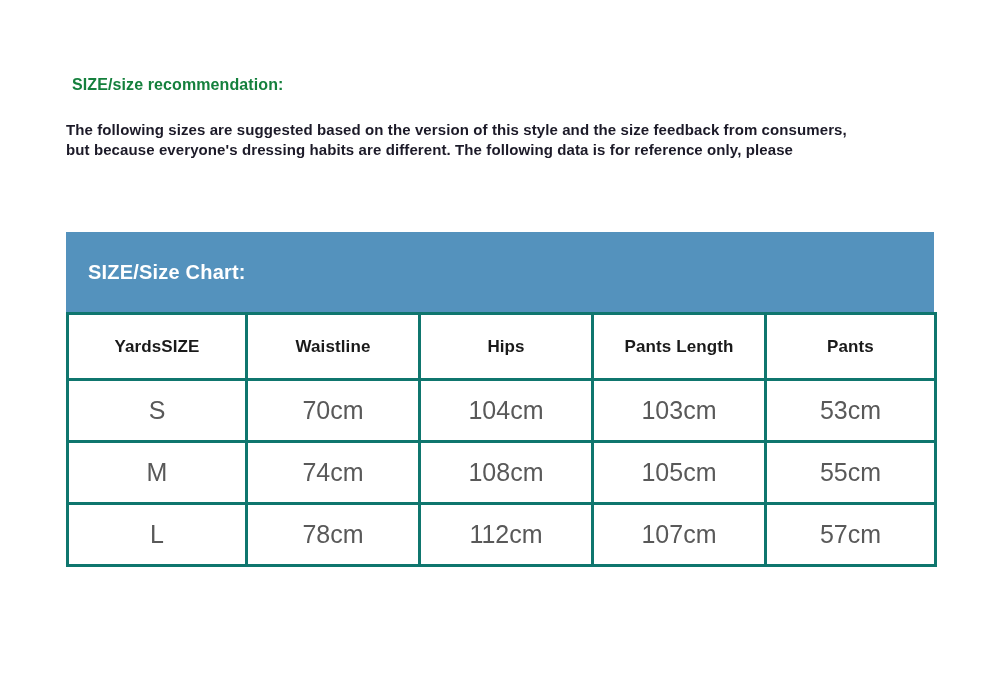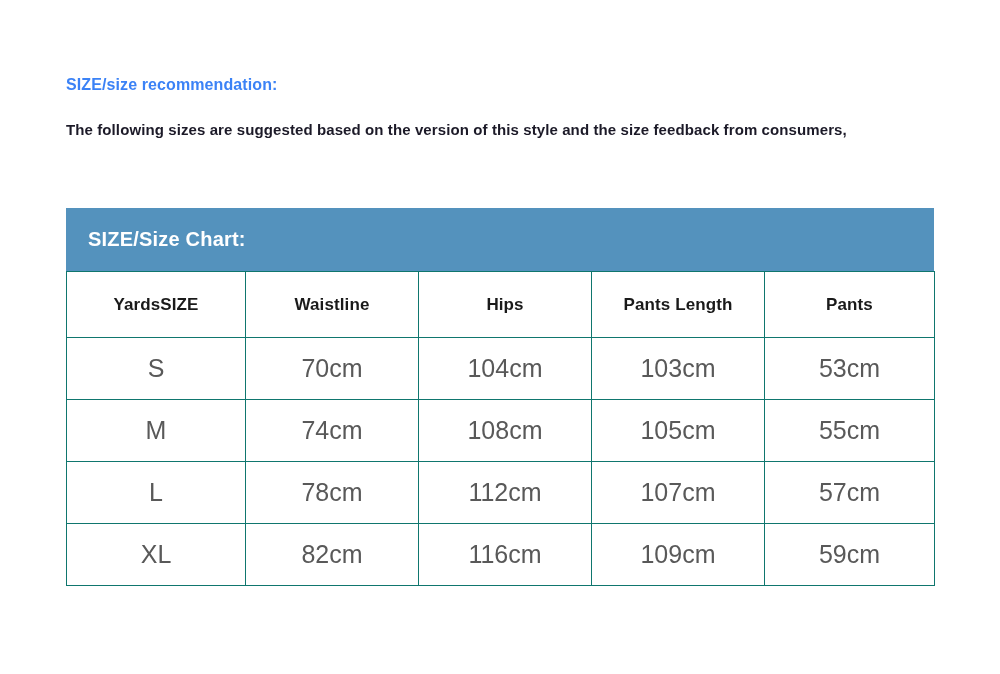--- a/index.html
+++ b/index.html
@@ -10,72 +10,73 @@
   }
   .page {
     position: relative;
     width: 1000px;
     height: 674px;
     background: #ffffff;
     overflow: hidden;
   }
   .heading {
     position: absolute;
-    left: 66px;
+    left: 72px;
     top: 76px;
     font-size: 16px;
     font-weight: bold;
-    color: #3b82f6;
+    color: #15803d;
     letter-spacing: 0.1px;
   }
   .paragraph {
     position: absolute;
     left: 66px;
     top: 120px;
     font-size: 15px;
     font-weight: bold;
     color: #1c1a28;
     line-height: 19.5px;
     letter-spacing: 0.1px;
     white-space: nowrap;
   }
   .table-wrap {
     position: absolute;
     left: 66px;
     top: 208px;
     width: 868px;
   }
   .chart-banner {
-    height: 63px;
+    height: 80px;
     background: #5492bd;
     display: flex;
     align-items: center;
     padding-left: 22px;
     box-sizing: border-box;
+    margin-top: 24px;
   }
   .chart-banner-title {
     color: #ffffff;
     font-size: 20px;
     font-weight: bold;
     letter-spacing: 0.2px;
   }
   table.size-table {
     width: 868px;
     border-collapse: collapse;
     table-layout: fixed;
     background: #ffffff;
   }
   table.size-table col.c1 { width: 179px; }
   table.size-table col.c2 { width: 173px; }
   table.size-table col.c3 { width: 173px; }
   table.size-table col.c4 { width: 173px; }
   table.size-table col.c5 { width: 170px; }
   table.size-table th,
   table.size-table td {
-    border: 1px solid #0f766e;
+    border: 3px solid #0f766e;
     text-align: center;
     vertical-align: middle;
     padding: 0;
     margin-left: 30px;
   }
   table.size-table thead tr { height: 66px; }
   table.size-table tbody tr { height: 62px; }
   table.size-table th {
     font-size: 17px;
     font-weight: bold;
@@ -90,20 +91,21 @@
 </style>
 </head>
 <body>
 
 <div class="page">
 
   <div class="heading">SIZE/size recommendation:</div>
 
   <div class="paragraph">
     <div>The following sizes are suggested based on the version of this style and the size feedback from consumers,</div>
+    <div>but because everyone's dressing habits are different. The following data is for reference only, please</div>
   </div>
 
   <div class="table-wrap">
 
     <div class="chart-banner">
       <span class="chart-banner-title">SIZE/Size Chart:</span>
     </div>
 
     <table class="size-table">
       <colgroup>
@@ -137,25 +139,18 @@
           <td>105cm</td>
           <td>55cm</td>
         </tr>
         <tr>
           <td>L</td>
           <td>78cm</td>
           <td>112cm</td>
           <td>107cm</td>
           <td>57cm</td>
         </tr>
-        <tr>
-          <td>XL</td>
-          <td>82cm</td>
-          <td>116cm</td>
-          <td>109cm</td>
-          <td>59cm</td>
-        </tr>
       </tbody>
     </table>
 
   </div>
 
 </div>
 
 </body></html>

